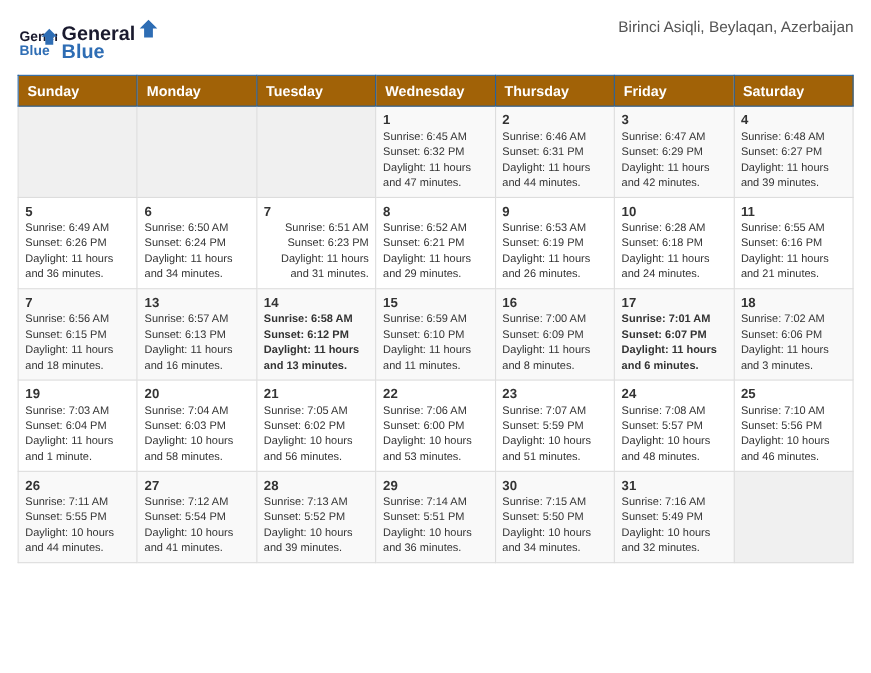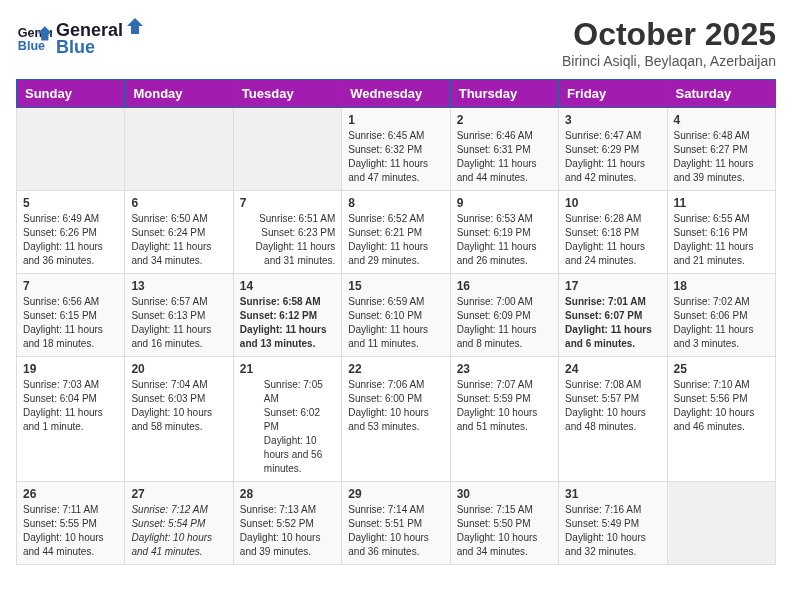--- a/index.html
+++ b/index.html
@@ -36,21 +36,21 @@
     .subtitle {
       font-size: 14px;
       color: #555;
     }
     .calendar {
       width: 100%;
       border-collapse: collapse;
       border: 1px solid #ccc;
     }
     .calendar th {
-      background-color: #a21caf;
+      background-color: #a16207;
       color: #fff;
       text-align: left;
       padding: 6px 8px;
       font-size: 13px;
       border: 1px solid #2562a0;
     }
     .calendar td {
       vertical-align: top;
       padding: 5px 6px;
       border: 1px solid #ddd;
@@ -95,21 +95,20 @@
       <div style="display:flex;align-items:baseline;gap:2px;">
         <span style="font-size:18px;font-weight:bold;color:#1a1a2e;">General</span>
         <svg width="20" height="20" viewBox="0 0 20 20">
           <polygon points="10,2 18,10 14,10 14,18 6,18 6,10 2,10" fill="#2e6db4"></polygon>
         </svg>
       </div>
       <div style="font-size:18px;font-weight:bold;color:#2e6db4;margin-top:-4px;">Blue</div>
     </div>
   </div>
   <div class="title-block">
-    <div class="month-title">October 2025</div>
     <div class="subtitle">Birinci Asiqli, Beylaqan, Azerbaijan</div>
   </div>
 </div>
 
 <table class="calendar">
   <thead>
     <tr>
     <th>Sunday</th>
         <th>Monday</th>
         <th>Tuesday</th>
@@ -245,21 +244,21 @@
 Daylight: 11 hours and 1 minute.</div>
         </td>
         <td>
           <span class="day-num">20</span>
           <div class="day-info" style="white-space: pre-line;">Sunrise: 7:04 AM
 Sunset: 6:03 PM
 Daylight: 10 hours and 58 minutes.</div>
         </td>
         <td>
           <span class="day-num">21</span>
-          <div class="day-info" style="white-space: pre-line; margin-left: 24px;">Sunrise: 7:05 AM
+          <div class="day-info" style="white-space: pre-line;">Sunrise: 7:05 AM
 Sunset: 6:02 PM
 Daylight: 10 hours and 56 minutes.</div>
         </td>
         <td>
           <span class="day-num">22</span>
           <div class="day-info" style="white-space: pre-line;">Sunrise: 7:06 AM
 Sunset: 6:00 PM
 Daylight: 10 hours and 53 minutes.</div>
         </td>
         <td>
@@ -283,21 +282,21 @@
       </tr>
       <tr>
         <td>
           <span class="day-num">26</span>
           <div class="day-info" style="white-space: pre-line;">Sunrise: 7:11 AM
 Sunset: 5:55 PM
 Daylight: 10 hours and 44 minutes.</div>
         </td>
         <td>
           <span class="day-num">27</span>
-          <div class="day-info" style="white-space: pre-line; font-style: italic;">Sunrise: 7:12 AM
+          <div class="day-info" style="white-space: pre-line;">Sunrise: 7:12 AM
 Sunset: 5:54 PM
 Daylight: 10 hours and 41 minutes.</div>
         </td>
         <td>
           <span class="day-num">28</span>
           <div class="day-info" style="white-space: pre-line;">Sunrise: 7:13 AM
 Sunset: 5:52 PM
 Daylight: 10 hours and 39 minutes.</div>
         </td>
         <td>

